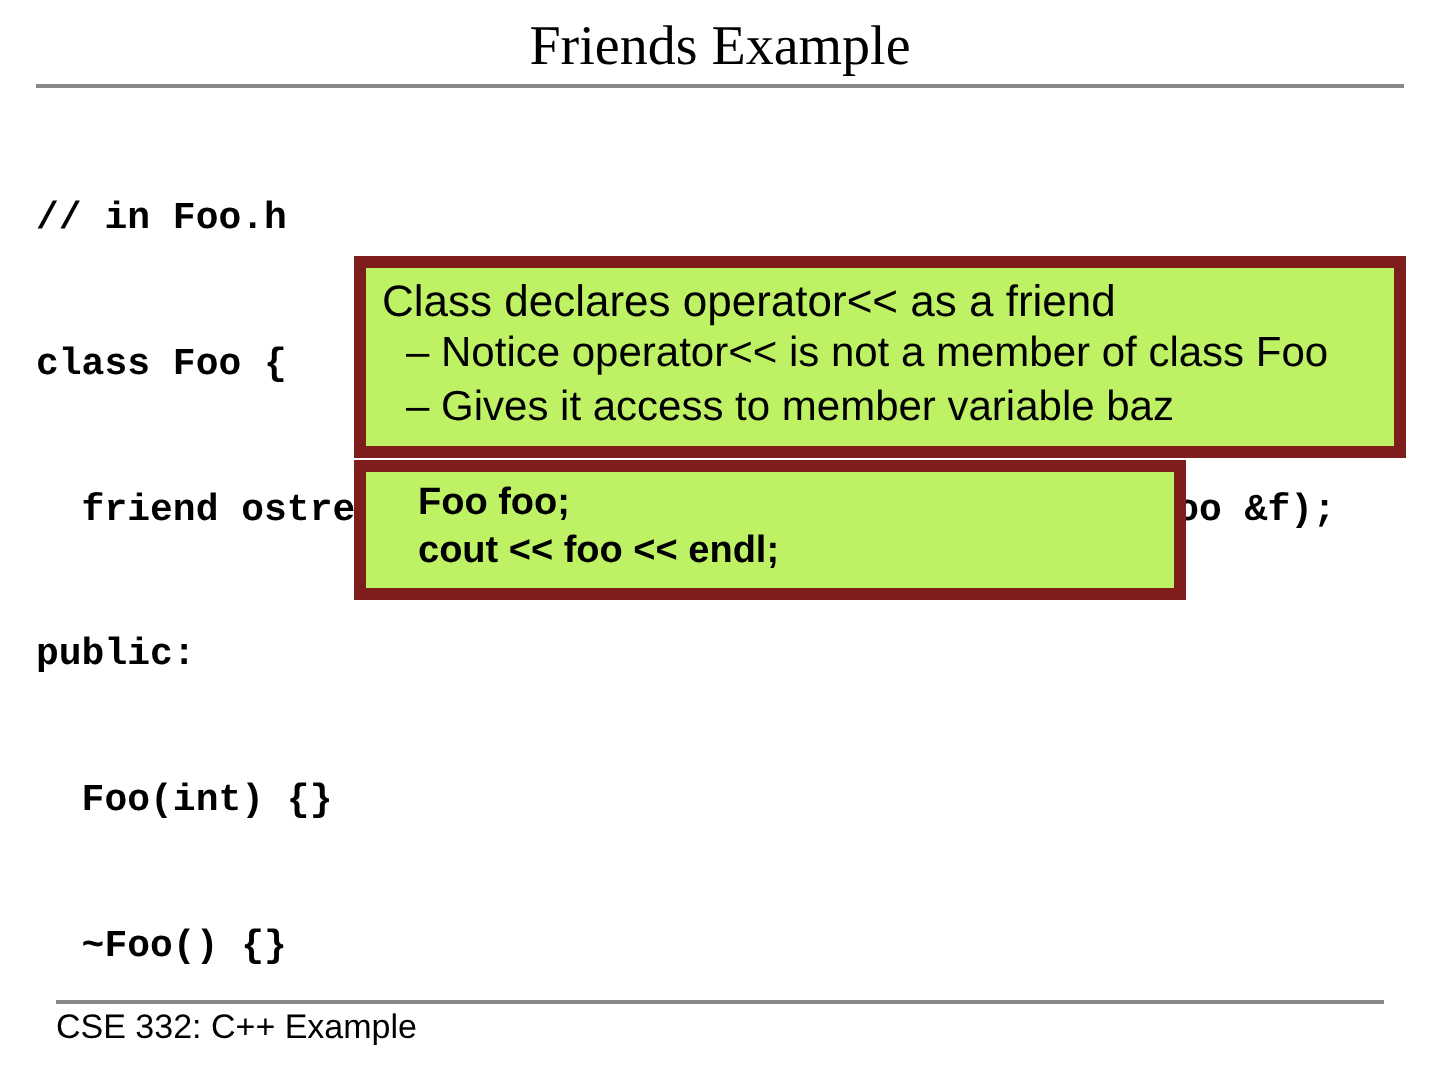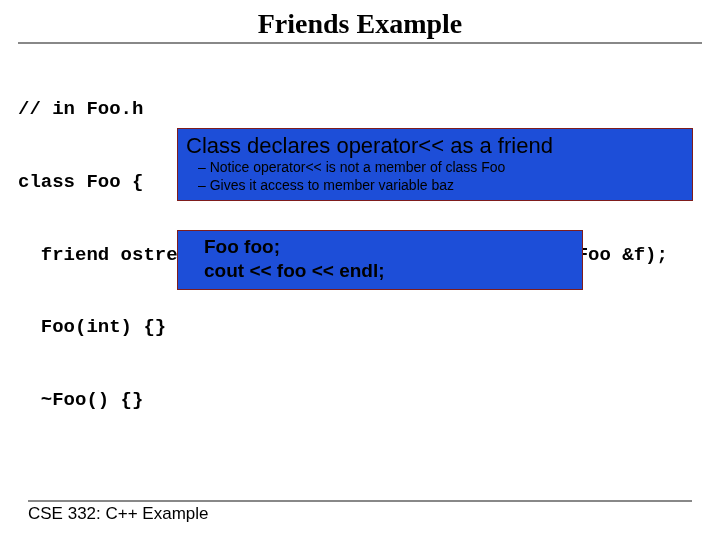--- a/index.html
+++ b/index.html
@@ -15,21 +15,21 @@
   }
   .slide {
     padding: 8px 18px 0 18px;
     box-sizing: border-box;
     width: 100%;
     height: 100%;
   }
   .title {
     text-align: center;
     font-size: 28px;
-    font-weight: bold;
+    font-weight: normal;
     margin: 0 0 2px 0;
   }
   .hr-top {
     border: none;
     border-top: 2px solid #888;
     margin: 0 0 4px 0;
   }
   .code {
     font-family: "Courier New", Courier, monospace;
     font-size: 19px;
@@ -38,32 +38,32 @@
     font-weight: bold;
   }
   .code-line {
     display: block;
   }
   .gap {
     height: 14px;
   }
   .annot-box {
     position: absolute;
-    background: #1d4ed8;
-    border: 1px solid #7f1d1d;
+    background: #bef264;
+    border: 6px solid #7f1d1d;
     padding: 4px 8px 6px 8px;
     font-family: Arial, Helvetica, sans-serif;
     box-shadow: 0 0 0 rgba(0,0,0,0);
   }
   .annot-head {
     font-size: 22px;
     line-height: 1.2;
   }
   .annot-sub {
-    font-size: 14px;
+    font-size: 21px;
     line-height: 1.25;
     padding-left: 26px;
     text-indent: -14px;
   }
   .annot-sub::before {
     content: "– ";
   }
   .annot-code {
     font-family: Liberation Sans, sans-serif;
     font-weight: bold;
@@ -99,20 +99,21 @@
 <body>
 
 <div class="slide">
   <h1 class="title">Friends Example</h1>
   <hr class="hr-top">
 
   <div class="code">
     <span class="code-line">// in Foo.h</span>
     <span class="code-line">class Foo {</span>
     <span class="code-line">  friend ostream &amp;operator&lt;&lt;(ostream &amp;out, const Foo &amp;f);</span>
+    <span class="code-line">public:</span>
     <span class="code-line">  Foo(int) {}</span>
     <span class="code-line">  ~Foo() {}</span>
     <span class="gap"></span>
     
     
     
     
     <span class="gap"></span>
     
     

